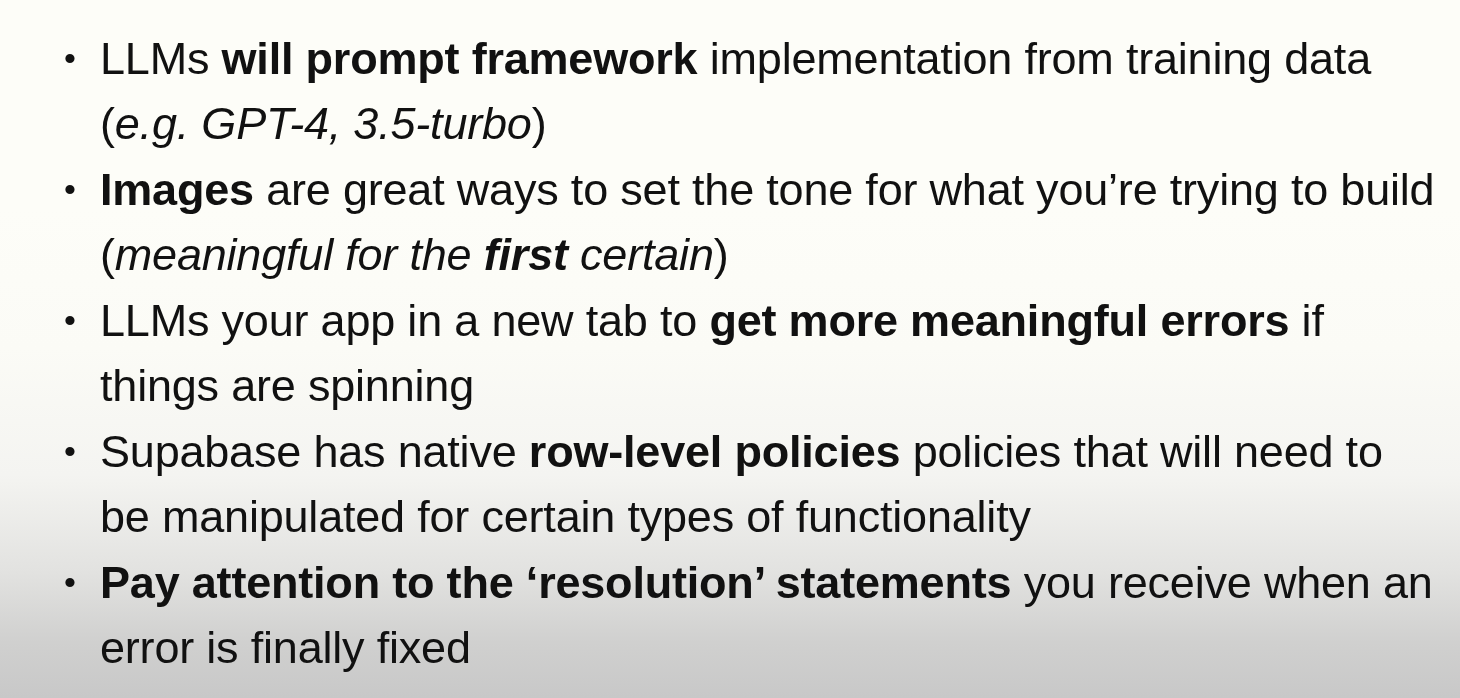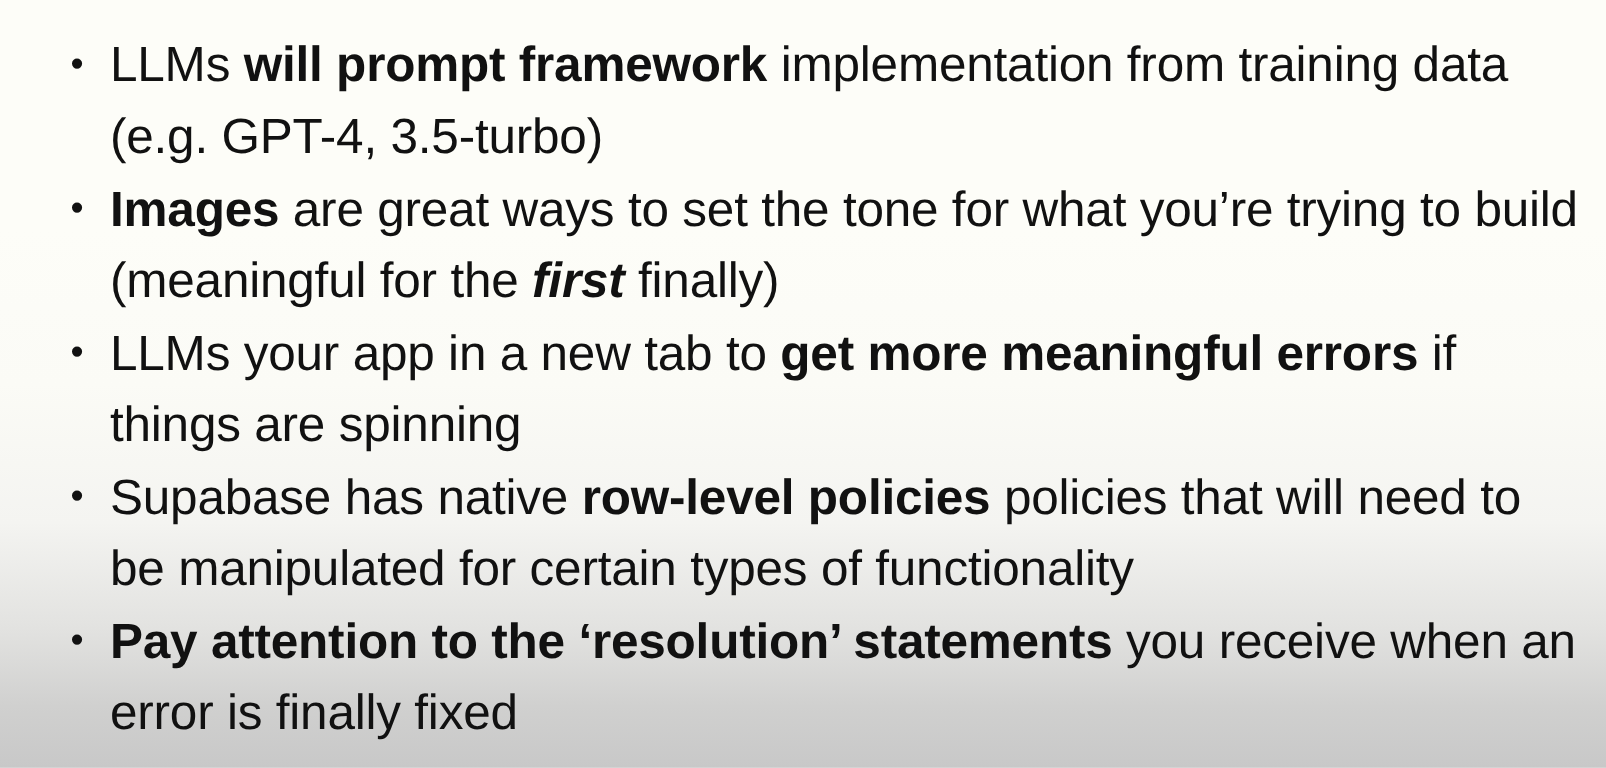--- a/index.html
+++ b/index.html
@@ -62,37 +62,37 @@
     font-size: 34px;
     color: #111111;
     text-align: left;
   }
 
   .bullet-text {
     display: block;
   }
 
   .b  { font-weight: 700; }
-  .i  { }
+  .i  { font-style: italic; }
   .bi { font-weight: 700; font-style: italic; text-align: center; }
 </style>
 </head>
 <body>
 
 <div id="slide" style="background: linear-gradient(rgb(253, 253, 248) 0%, rgb(253, 253, 248) 30%, rgb(251, 251, 246) 50%, rgb(244, 244, 241) 68%, rgb(226, 226, 224) 82%, rgb(208, 208, 207) 92%, rgb(200, 200, 200) 100%);">
   <ul id="bullet-list">
 
     <li class="bullet-item">
       <span class="bullet-marker">•</span>
       <span class="bullet-text"><span>LLMs </span><span class="b">will prompt framework</span><span> implementation from training data (</span><span class="i">e.g. GPT-4, 3.5-turbo</span><span>)</span></span>
     </li>
 
     <li class="bullet-item">
       <span class="bullet-marker">•</span>
-      <span class="bullet-text"><span class="b">Images</span><span> are great ways to set the tone for what you’re trying to build (</span><span class="i">meaningful for the </span><span class="bi">first</span><span class="i"> finally</span><span>)</span></span>
+      <span class="bullet-text"><span class="b">Images</span><span> are great ways to set the tone for what you’re trying to build (</span><span class="i">meaningful for the </span><span class="bi">first</span><span class="i"> certain</span><span>)</span></span>
     </li>
 
     <li class="bullet-item">
       <span class="bullet-marker">•</span>
       <span class="bullet-text"><span>LLMs your app in a new tab to </span><span class="b">get more meaningful errors</span><span> if things are spinning</span></span>
     </li>
 
     <li class="bullet-item">
       <span class="bullet-marker">•</span>
       <span class="bullet-text"><span>Supabase has native </span><span class="b">row-level policies</span><span> policies that will need to be manipulated for certain types of functionality</span></span>

